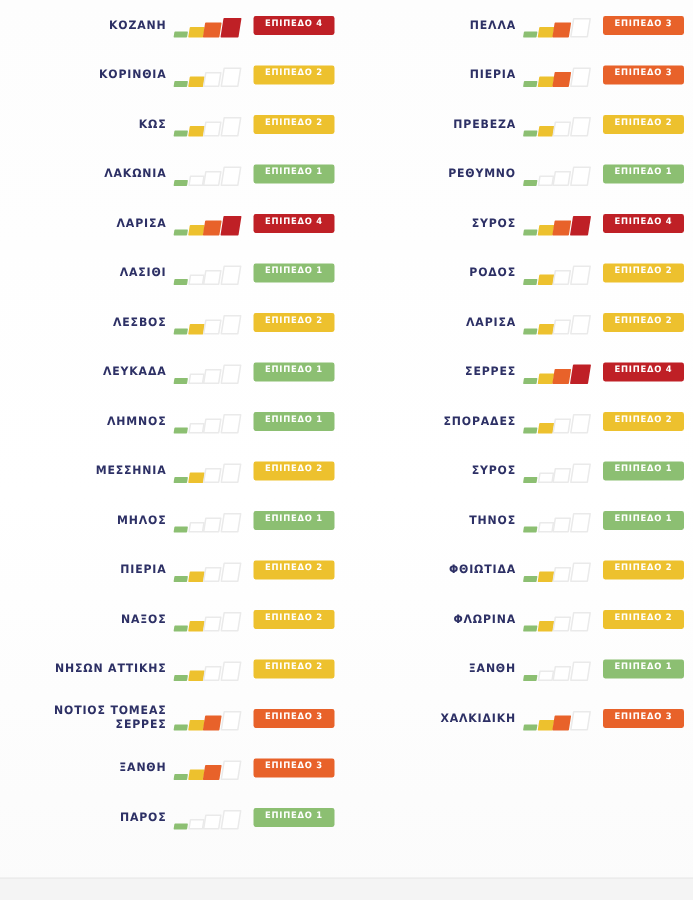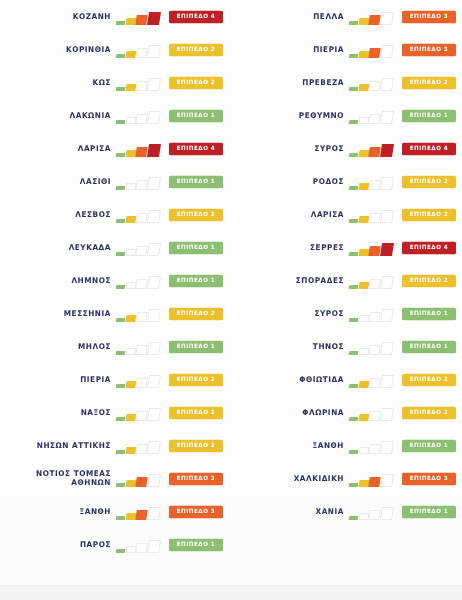--- a/index.html
+++ b/index.html
@@ -215,21 +215,21 @@
           <div class="gauge">
             <span class="seg s1" style="background: rgb(140, 191, 114);"></span>
             <span class="seg s2" style="background: rgb(237, 193, 46);"></span>
             <span class="seg s3 off"></span>
             <span class="seg s4 off"></span>
           </div>
           <div class="badge" style="background: rgb(237, 193, 46);">ΕΠΙΠΕΔΟ 2</div>
         </div>
         <div class="row">
           <div class="reg-name">ΝΟΤΙΟΣ ΤΟΜΕΑΣ
-ΑΘΗΝΩΝ</div>
+ΣΕΡΡΕΣ</div>
           <div class="gauge">
             <span class="seg s1" style="background: rgb(140, 191, 114);"></span>
             <span class="seg s2" style="background: rgb(237, 193, 46);"></span>
             <span class="seg s3" style="background: rgb(232, 98, 42);"></span>
             <span class="seg s4 off"></span>
           </div>
           <div class="badge" style="background: rgb(232, 98, 42);">ΕΠΙΠΕΔΟ 3</div>
         </div>
         <div class="row">
           <div class="reg-name">ΞΑΝΘΗ</div>
@@ -395,28 +395,18 @@
         </div>
         <div class="row">
           <div class="reg-name">ΧΑΛΚΙΔΙΚΗ</div>
           <div class="gauge">
             <span class="seg s1" style="background: rgb(140, 191, 114);"></span>
             <span class="seg s2" style="background: rgb(237, 193, 46);"></span>
             <span class="seg s3" style="background: rgb(232, 98, 42);"></span>
             <span class="seg s4 off"></span>
           </div>
           <div class="badge" style="background: rgb(232, 98, 42);">ΕΠΙΠΕΔΟ 3</div>
-        </div>
-        <div class="row">
-          <div class="reg-name">ΧΑΝΙΑ</div>
-          <div class="gauge">
-            <span class="seg s1" style="background: rgb(140, 191, 114);"></span>
-            <span class="seg s2 off"></span>
-            <span class="seg s3 off"></span>
-            <span class="seg s4 off"></span>
-          </div>
-          <div class="badge" style="background: rgb(140, 191, 114);">ΕΠΙΠΕΔΟ 1</div>
         </div>
         <div class="row"></div>
       </div>
   </div>
   <div class="bottom-edge"></div>
 </div>
 
 </body></html>

